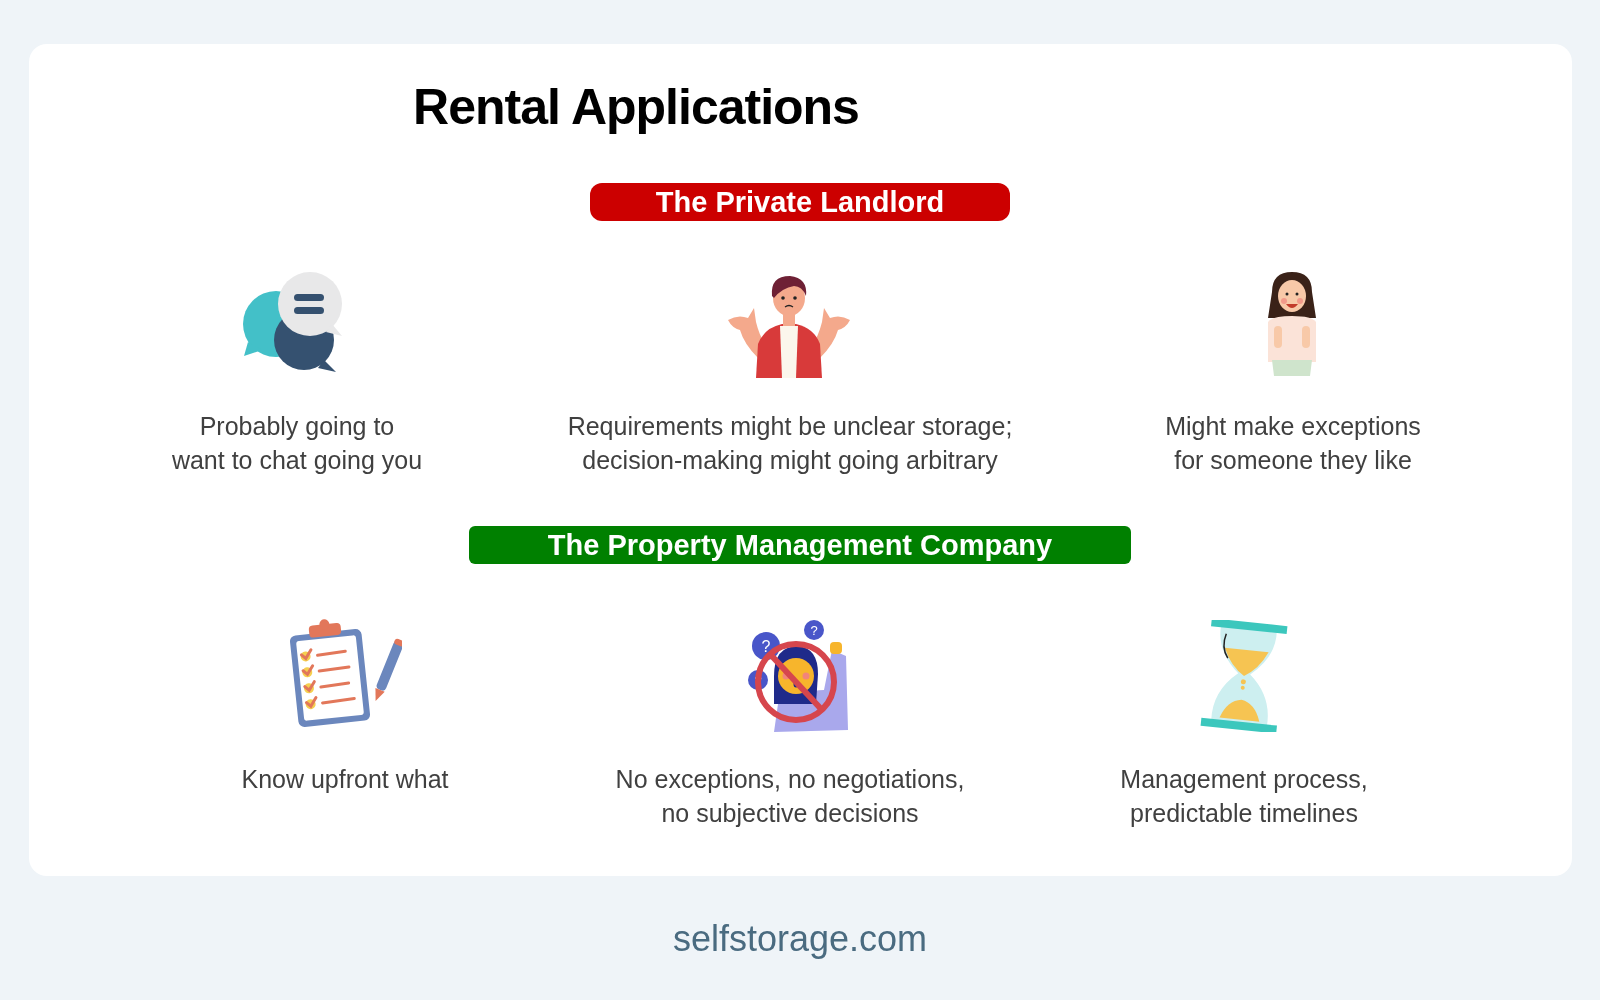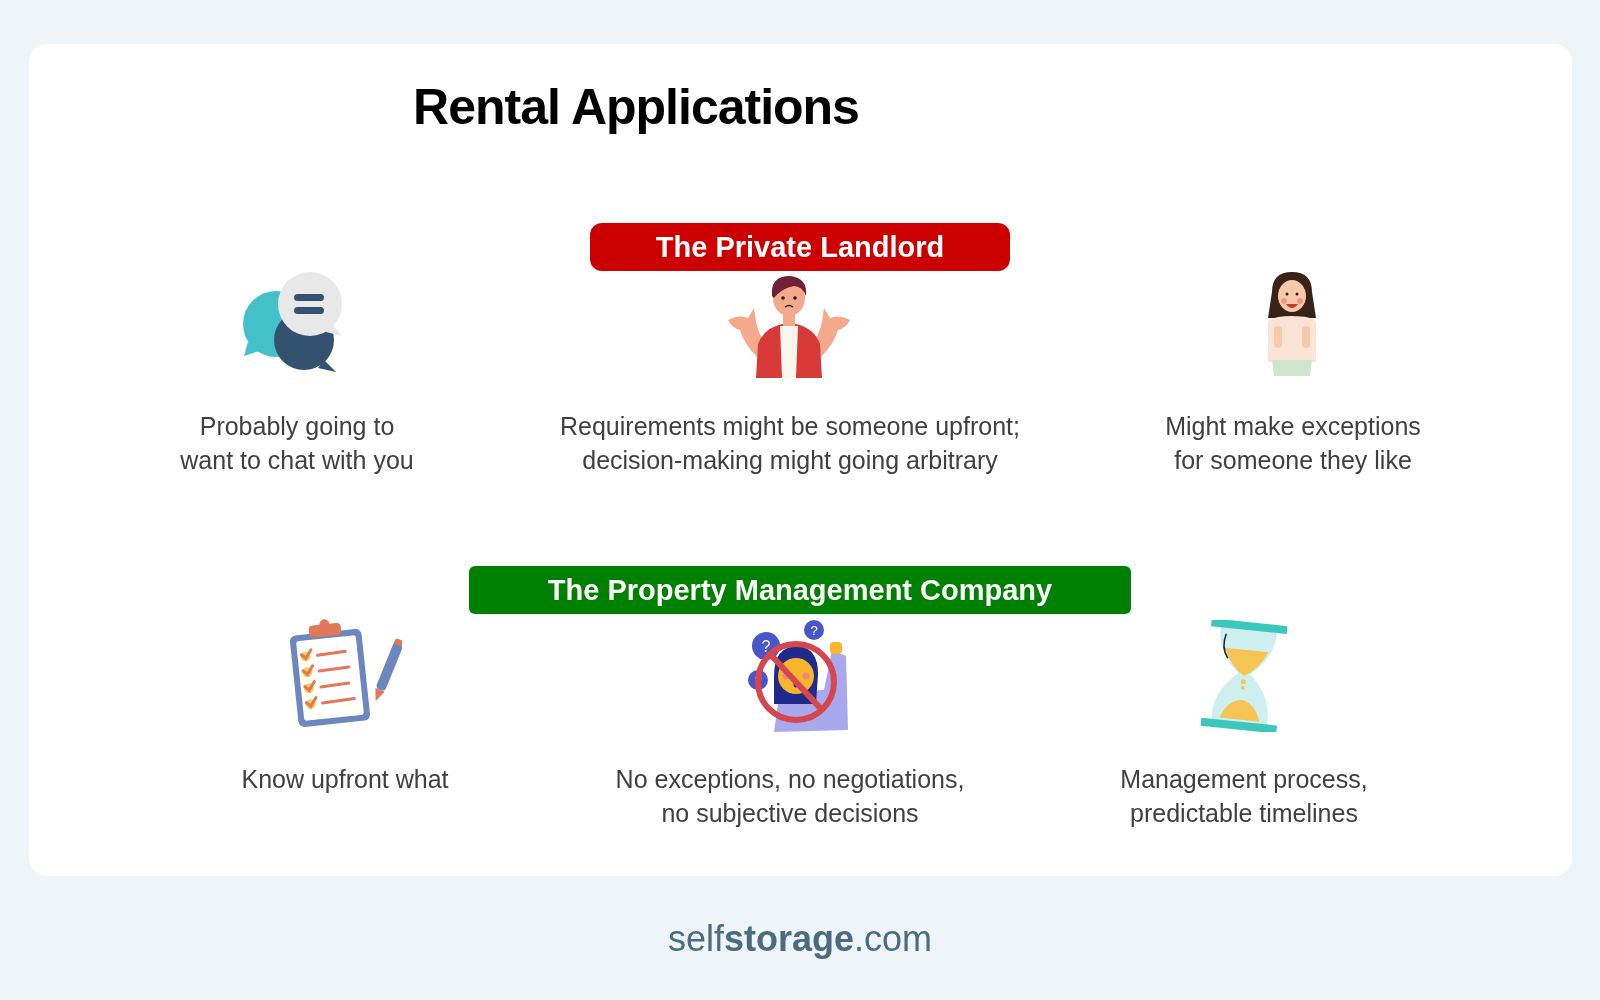--- a/index.html
+++ b/index.html
@@ -7,37 +7,36 @@
     body { font-family: "Liberation Sans", sans-serif; position: relative; }
     .card {
       position: absolute; left: 29px; top: 44px; width: 1543px; height: 832px;
       background: #ffffff; border-radius: 18px;
     }
     .title {
       position: absolute; left: 0; top: 78px; width: 1272px; text-align: center;
       font-size: 50px; font-weight: 700; color: #000; letter-spacing: -1px;
     }
     .pill {
-      position: absolute; height: 48px; border-radius: 12px; color: #fff;
+      position: absolute; height: 38px; border-radius: 12px; color: #fff;
       font-size: 29px; font-weight: 700; display: flex; align-items: center; justify-content: center;
       letter-spacing: 0px;
-      margin-top: 40px;
     }
     .pill.red { left: 590px; top: 183px; width: 420px; background: #cc0000; }
     .pill.green { left: 469px; top: 526px; width: 662px; background: #008000; border-radius: 6px; }
     .icon { position: absolute; }
     .caption {
       position: absolute; font-size: 25px; line-height: 34px; color: #404040; text-align: center;
       white-space: nowrap; transform: translateX(-50%);
     }
     .footer {
       position: absolute; left: 0; top: 918px; width: 1600px; text-align: center;
       font-size: 36px; color: #4a6b80;
     }
-    .footer b { font-weight: 700; }
+    .footer b { font-weight: 400; }
   </style>
 </head>
 <body>
 
 <div class="card"></div>
 
 <div class="title">Rental Applications</div>
 
 <div class="pill red">
   <span>The Private Landlord</span>
@@ -50,39 +49,39 @@
     <circle cx="64" cy="68" r="30" fill="#355170"></circle>
     <path d="M84 88 L96 100 L78 96 Z" fill="#355170"></path>
     <circle cx="70" cy="32" r="32" fill="#e8e8e9"></circle>
     <path d="M92 52 L102 64 L86 60 Z" fill="#e8e8e9"></path>
     <rect x="54" y="22" width="30" height="7" rx="3.5" fill="#355170"></rect>
     <rect x="54" y="35" width="30" height="7" rx="3.5" fill="#355170"></rect>
   </svg>
 </div>
 <div class="caption" style="left:297px; top:409px;">
   <div>Probably going to</div>
-  <div>want to chat with you</div>
+  <div>want to chat going you</div>
 </div>
 
 <div class="icon" style="left:724px; top:274px; width:130px; height:104px;">
   <svg width="130" height="104" viewBox="0 0 130 104">
     <path d="M4 46 Q14 40 24 44 L30 34 L32 48 Q36 64 42 70 L34 84 Q20 70 16 56 Q8 54 4 46 Z" fill="#f4a98c"></path>
     <path d="M126 46 Q116 40 106 44 L100 34 L98 48 Q94 64 88 70 L96 84 Q110 70 114 56 Q122 54 126 46 Z" fill="#f4a98c"></path>
     <path d="M32 104 L34 70 Q40 54 58 50 L72 50 Q90 54 96 70 L98 104 Z" fill="#d83a3a"></path>
     <path d="M56 52 L74 52 L72 104 L58 104 Z" fill="#fbf6ec"></path>
     <rect x="59" y="38" width="12" height="14" fill="#f4a98c"></rect>
     <ellipse cx="65" cy="24" rx="16" ry="18" fill="#f4a98c"></ellipse>
     <path d="M48 22 Q46 2 66 2 Q84 4 82 22 Q78 12 70 12 Q58 14 50 24 Z" fill="#6e2035"></path>
     <circle cx="59" cy="24" r="1.8" fill="#222"></circle>
     <circle cx="71" cy="24" r="1.8" fill="#222"></circle>
     <path d="M61 33 Q65 30 69 33" stroke="#222" stroke-width="1.3" fill="none"></path>
   </svg>
 </div>
 <div class="caption" style="left:790px; top:409px;">
-  <div>Requirements might be someone upfront;</div>
+  <div>Requirements might be unclear storage;</div>
   <div>decision-making might going arbitrary</div>
 </div>
 
 <div class="icon" style="left:1262px; top:272px; width:60px; height:108px;">
   <svg width="60" height="108" viewBox="0 0 60 108">
     <path d="M10 20 Q10 0 30 0 Q50 0 50 20 L54 46 L6 46 Z" fill="#3a2218"></path>
     <ellipse cx="30" cy="24" rx="14" ry="16" fill="#f8c9a8"></ellipse>
     <circle cx="22" cy="29" r="3" fill="#f29a8a"></circle>
     <circle cx="38" cy="29" r="3" fill="#f29a8a"></circle>
     <path d="M24 32 Q30 40 36 32 Z" fill="#c23b2b"></path>

